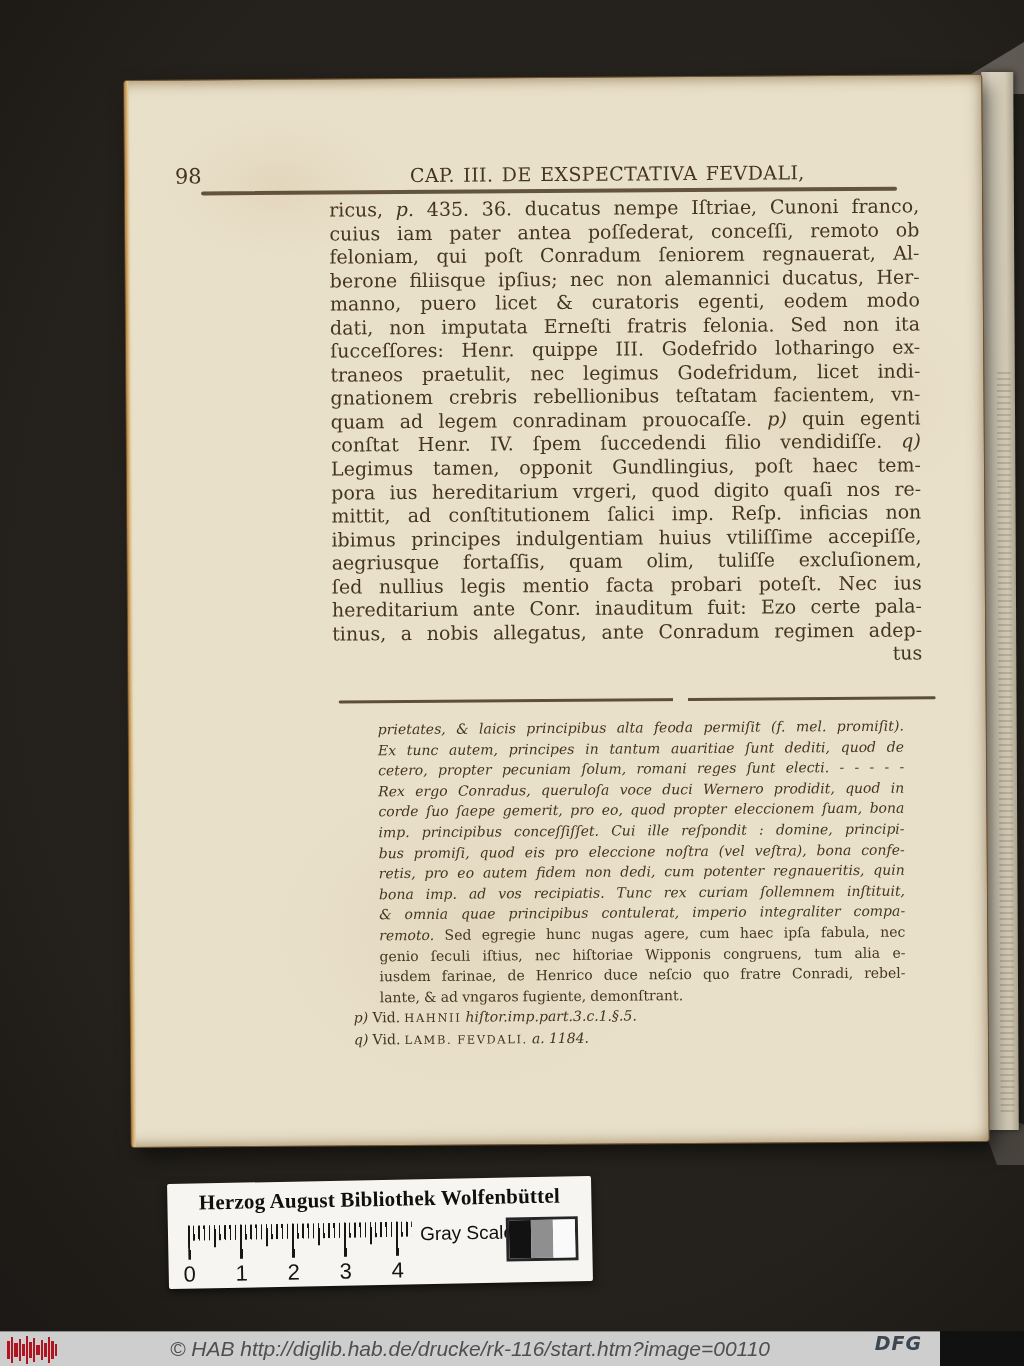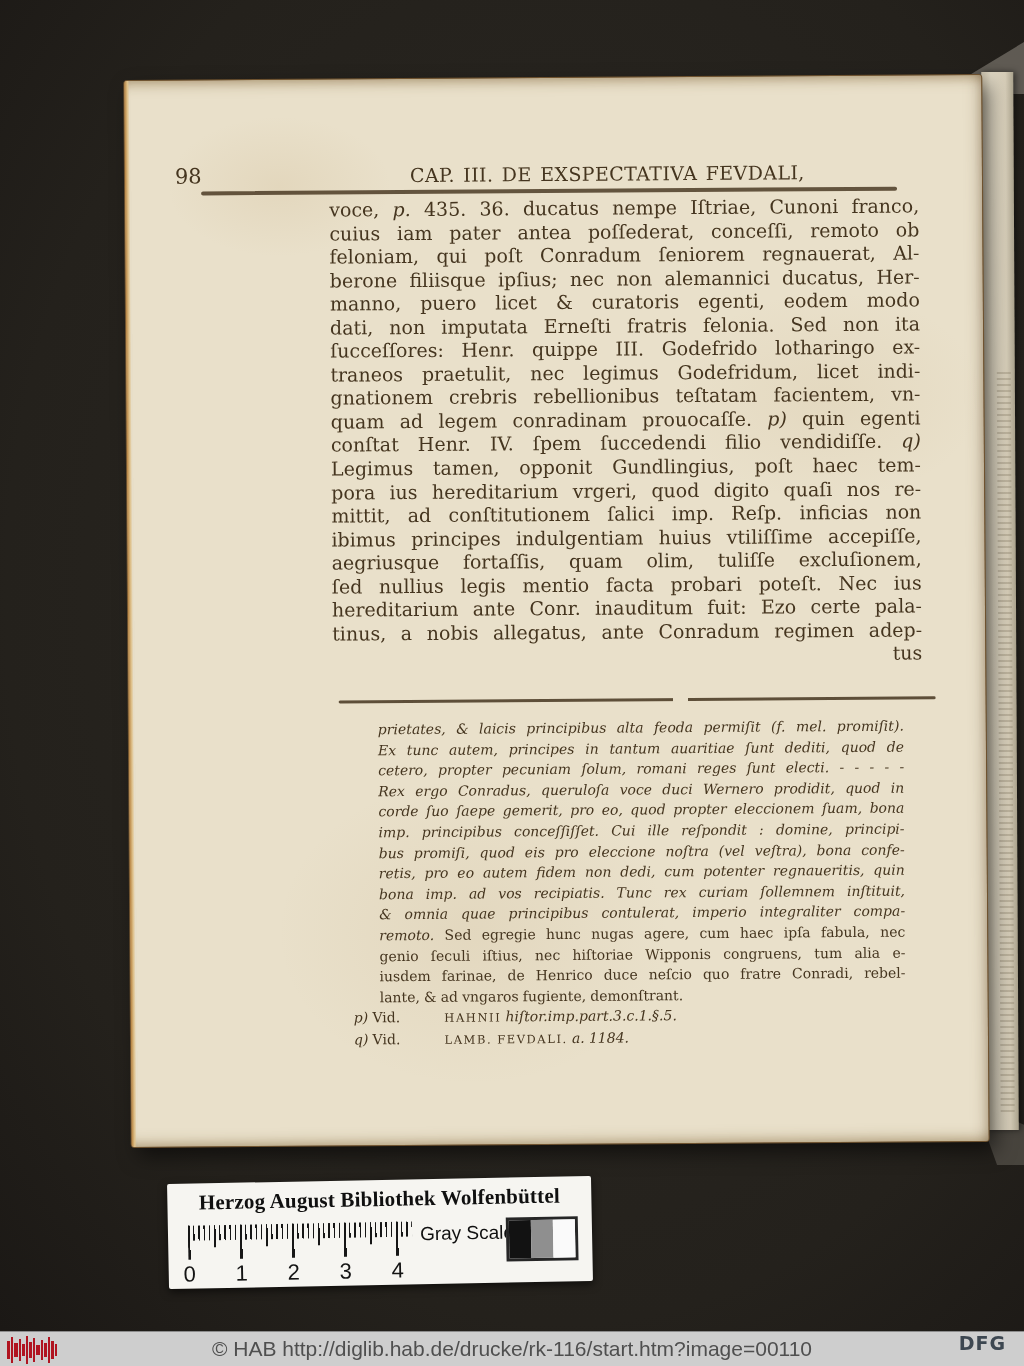--- a/index.html
+++ b/index.html
@@ -44,21 +44,21 @@
   
   .body-block{position:absolute;left:204px;top:119px;width:590px;font-size:19px;}
   .fn-block{position:absolute;left:249px;top:640px;width:526px;font-size:14px;word-spacing:-.3px;}
   .tline{line-height:23.55px;}
   .fn-block .tline{line-height:20.6px;}
   .tline.j{text-align:justify;text-align-last:justify;}
   .tline.ar{text-align:right;}
   .tline.out{margin-left:-26px;}
   .s-r{font-style:normal;}
   .s-i{font-style:italic;}
-  .s-sc{font-style:normal;font-size:.82em;letter-spacing:1.6px;margin-left:40px;}
+  .s-sc{font-style:normal;font-size:.82em;letter-spacing:1.6px;}
   .fn-rule{position:absolute;left:210px;top:621px;width:597px;height:2.5px;border-radius:2px;
            background:linear-gradient(to right,var(--ink) 0 56%,transparent 56% 58.5%,var(--ink) 58.5% 100%);
            opacity:.85;}
   
   .card{position:absolute;left:168px;top:1180px;width:424px;height:105px;
         background:var(--card_bg);transform:rotate(-1.1deg);border-radius:2px;
         box-shadow:0 3px 8px rgba(0,0,0,.6);color:#101010;}
   .card-title{position:absolute;left:0;top:7px;width:100%;text-align:center;
               font-family:"Liberation Serif",serif;font-weight:bold;font-size:21px;
               letter-spacing:.2px;white-space:nowrap;}
@@ -71,22 +71,22 @@
              font-family:"Liberation Sans",sans-serif;font-size:22px;color:#141414;}
   .grayscale-label{position:absolute;left:252px;top:44px;
                    font-family:"Liberation Sans",sans-serif;font-size:19px;white-space:nowrap;}
   .gray-patch{position:absolute;left:338px;top:40px;width:66px;height:38px;
               border:3px solid #262626;background:#fff;display:flex;}
   .gray-patch i{flex:1;}
   .gray-patch .g1{background:#121212;}
   .gray-patch .g2{background:#8f8f8f;}
   .gray-patch .g3{background:#fafafa;}
   
-  .footer-bar{position:absolute;left:0;top:1331px;width:1024px;height:35px;
-              background:var(--footer_bar);border-top:1px solid #8c8c8c;}
+  .footer-bar{position:absolute;left:0;top:1331px;width:940px;height:35px;
+              background:var(--footer_bar);border-top:1px solid #8c8c8c;font-style:italic;}
   .hab-logo{position:absolute;left:6px;top:3px;}
   .footer-url{position:absolute;left:50%;top:5px;transform:translateX(-50%);
               font-family:"Liberation Sans",sans-serif;font-size:21px;color:var(--footer_text);
               white-space:nowrap;}
   .dfg{position:absolute;right:18px;top:0px;font-family:"DejaVu Sans",sans-serif;
        font-weight:bold;font-size:19px;color:var(--dfg_blue);letter-spacing:1px;}
 </style>
 </head>
 <body>
 
@@ -97,21 +97,21 @@
     <div class="next-page">
       <div class="ghost-text"></div>
     </div>
 
     <div class="page">
       <div class="fore-edge"></div>
       <span class="pageno">98</span>
       <span class="running-title">CAP. III. DE EXSPECTATIVA FEVDALI,</span>
       <div class="header-rule"></div>
       <div class="body-block" id="body-lines">
-          <div class="tline j"><span class="s-r">voce, </span><span class="s-i">p.</span><span class="s-r"> 435. 36. ducatus nempe Iſtriae, Cunoni franco,</span></div>
+          <div class="tline j"><span class="s-r">ricus, </span><span class="s-i">p.</span><span class="s-r"> 435. 36. ducatus nempe Iſtriae, Cunoni franco,</span></div>
           <div class="tline j"><span class="s-r">cuius iam pater antea poſſederat, conceſſi, remoto ob</span></div>
           <div class="tline j"><span class="s-r">feloniam, qui poſt Conradum ſeniorem regnauerat, Al-</span></div>
           <div class="tline j"><span class="s-r">berone filiisque ipſius; nec non alemannici ducatus, Her-</span></div>
           <div class="tline j"><span class="s-r">manno, puero licet &amp; curatoris egenti, eodem modo</span></div>
           <div class="tline j"><span class="s-r">dati, non imputata Erneſti fratris felonia. Sed non ita</span></div>
           <div class="tline j"><span class="s-r">ſucceſſores: Henr. quippe III. Godefrido lotharingo ex-</span></div>
           <div class="tline j"><span class="s-r">traneos praetulit, nec legimus Godefridum, licet indi-</span></div>
           <div class="tline j"><span class="s-r">gnationem crebris rebellionibus teſtatam facientem, vn-</span></div>
           <div class="tline j"><span class="s-r">quam ad legem conradinam prouocaſſe. </span><span class="s-i">p)</span><span class="s-r"> quin egenti</span></div>
           <div class="tline j"><span class="s-r">conſtat Henr. IV. ſpem ſuccedendi filio vendidiſſe. </span><span class="s-i">q)</span></div>

